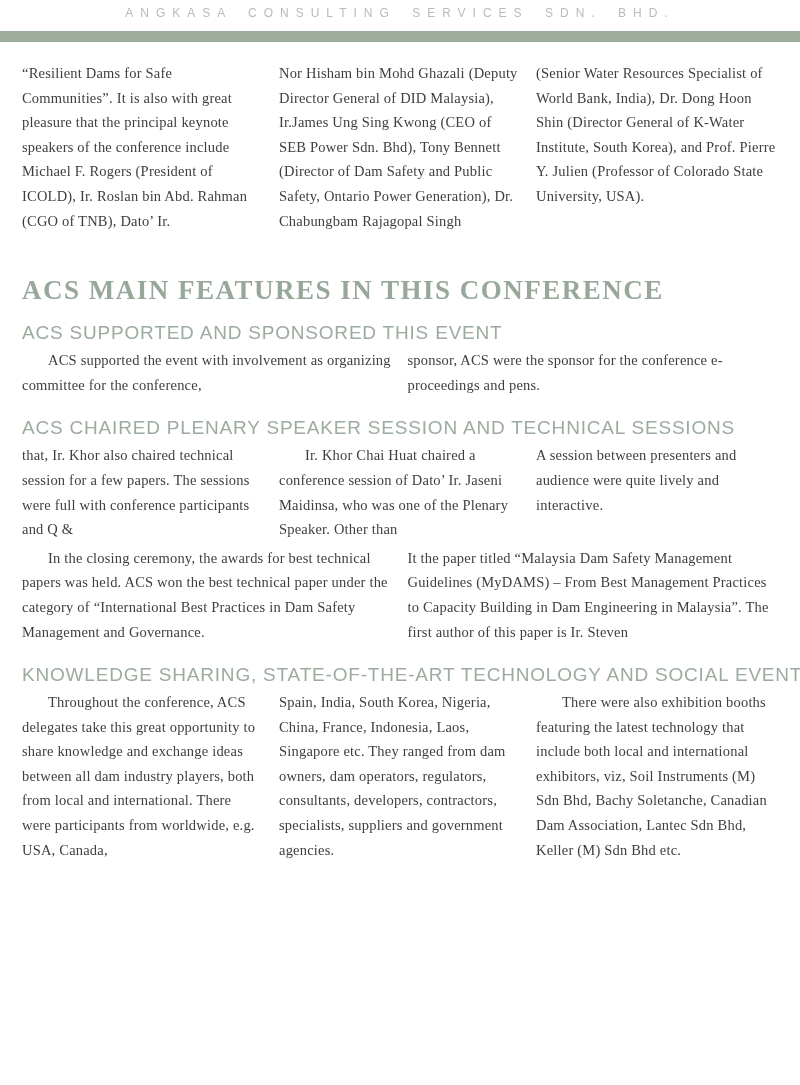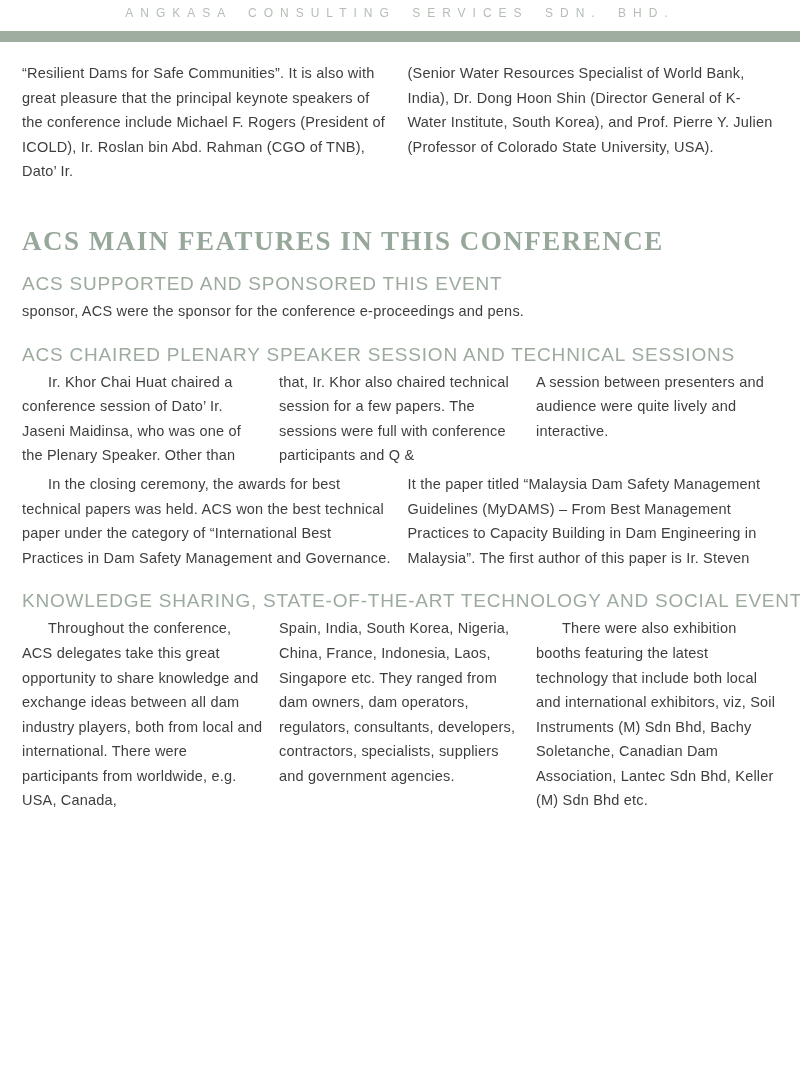--- a/index.html
+++ b/index.html
@@ -29,20 +29,21 @@
     width:100%;
     background:var(--accent-bar);
   }
 
   .content{padding:0 22px;}
 
   .cols{
     display:flex;
     gap:15px;
     margin-top:19px;
+    font-family:Liberation Serif, serif;
   }
   .col{
     flex:1 1 0;
     font-size:14.5px;
     line-height:24.6px;
     letter-spacing:0.2px;
     color:var(--body-text);
   }
   .col.indent{text-indent:26px;}
 
@@ -75,37 +76,39 @@
 
   <div class="masthead">
     <div class="company">ANGKASA CONSULTING SERVICES SDN. BHD.</div>
   </div>
   <div class="accent-bar"></div>
 
   <div class="content">
 
     <div class="cols">
       <div class="col">“Resilient Dams for Safe Communities”. It is also with great pleasure that the principal keynote speakers of the conference include Michael F. Rogers (President of ICOLD), Ir. Roslan bin Abd. Rahman (CGO of TNB), Dato’ Ir.</div>
+      <div class="col">Nor Hisham bin Mohd Ghazali (Deputy Director General of DID Malaysia), Ir.James Ung Sing Kwong (CEO of SEB Power Sdn. Bhd), Tony Bennett (Director of Dam Safety and Public Safety, Ontario Power Generation), Dr. Chabungbam Rajagopal Singh</div>
       <div class="col">(Senior Water Resources Specialist of World Bank, India), Dr. Dong Hoon Shin (Director General of K-Water Institute, South Korea), and Prof. Pierre Y. Julien (Professor of Colorado State University, USA).</div>
     </div>
 
     <h1 class="main-heading">ACS MAIN FEATURES IN THIS CONFERENCE</h1>
 
     <div class="section">
       <h2 class="sub-heading first">ACS SUPPORTED AND SPONSORED THIS EVENT</h2>
       <div class="cols">
+        <div class="col indent">ACS supported the event with involvement as organizing committee for the conference,</div>
         <div class="col">sponsor, ACS were the sponsor for the conference e-proceedings and pens.</div>
       </div>
     </div>
 
     <div class="section">
       <h2 class="sub-heading">ACS CHAIRED PLENARY SPEAKER SESSION AND TECHNICAL SESSIONS</h2>
       <div class="cols">
+        <div class="col">that, Ir. Khor also chaired technical session for a few papers. The sessions were full with conference participants and Q &amp;</div>
         <div class="col indent">Ir. Khor Chai Huat chaired a conference session of Dato’ Ir. Jaseni Maidinsa, who was one of the Plenary Speaker. Other than</div>
-        <div class="col">that, Ir. Khor also chaired technical session for a few papers. The sessions were full with conference participants and Q &amp;</div>
         <div class="col">A session between presenters and audience were quite lively and interactive.</div>
       </div>
     </div>
 
     <div class="section">
       <div class="cols">
         <div class="col indent">In the closing ceremony, the awards for best technical papers was held. ACS won the best technical paper under the category of “International Best Practices in Dam Safety Management and Governance.</div>
         <div class="col">It the paper titled “Malaysia Dam Safety Management Guidelines (MyDAMS) – From Best Management Practices to Capacity Building in Dam Engineering in Malaysia”. The first author of this paper is Ir. Steven</div>
       </div>
     </div>

